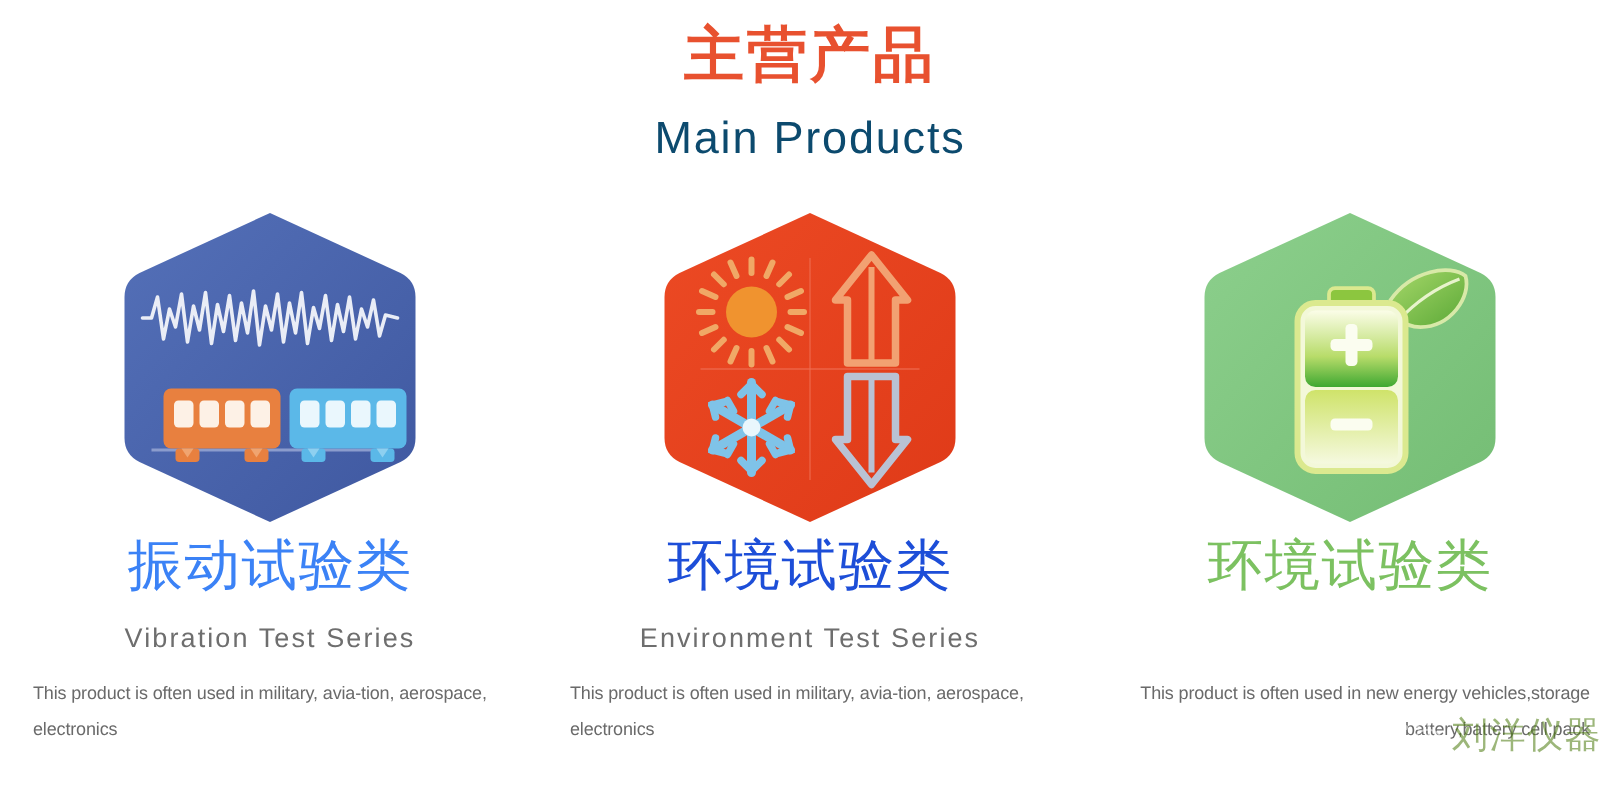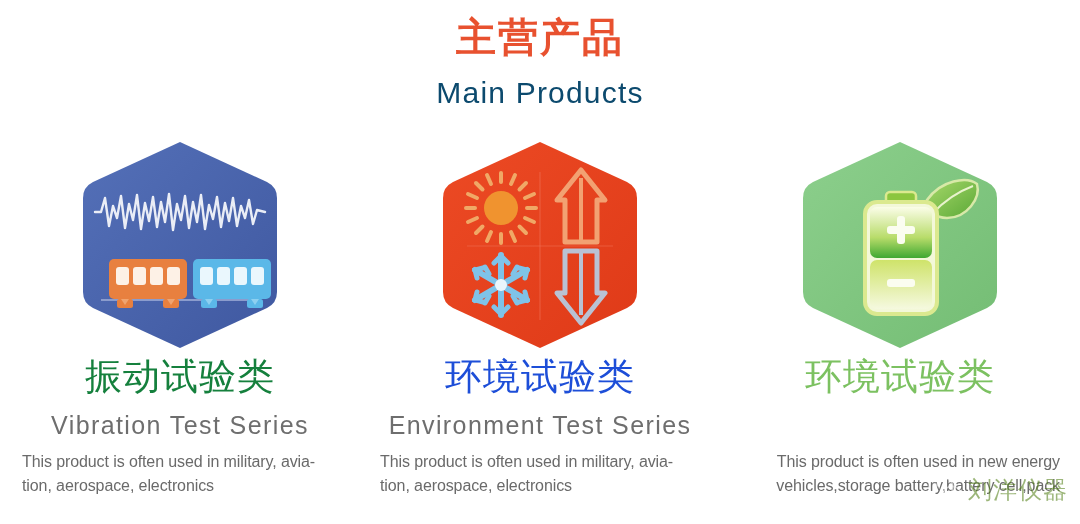--- a/index.html
+++ b/index.html
@@ -97,38 +97,38 @@
     line-height: 46px;
     letter-spacing: 1px;
     font-family: "DejaVu Sans", "Liberation Sans", sans-serif;
   }
   .cap-en {
     position: absolute;
     top: 276px;
     left: 0;
     width: 360px;
     text-align: center;
-    font-size: 25px;
+    font-size: 18px;
     font-weight: 400;
     color: #6e6e6e;
     letter-spacing: 1.4px;
     line-height: 34px;
   }
   .cap-desc {
     position: absolute;
     top: 318px;
     width: 318px;
-    font-size: 16px;
+    font-size: 12px;
     font-weight: 400;
     color: #6a6a6a;
     line-height: 24px;
     letter-spacing: -0.1px;
   }
 
-  .col-1 .cap-cn { color: #15803d; }
+  .col-1 .cap-cn { color: #3b82f6; }
   .col-2 .cap-cn { color: #1d4ed8; }
   .col-3 .cap-cn { color: #7cc161; }
 
   .col-1 .cap-desc { left: 22px; text-align: left; }
   .col-2 .cap-desc { left: 20px; text-align: left; }
   .col-3 .cap-desc { left: 20px; text-align: right; width: 320px; }
 
   
   .watermark {
     position: absolute;

